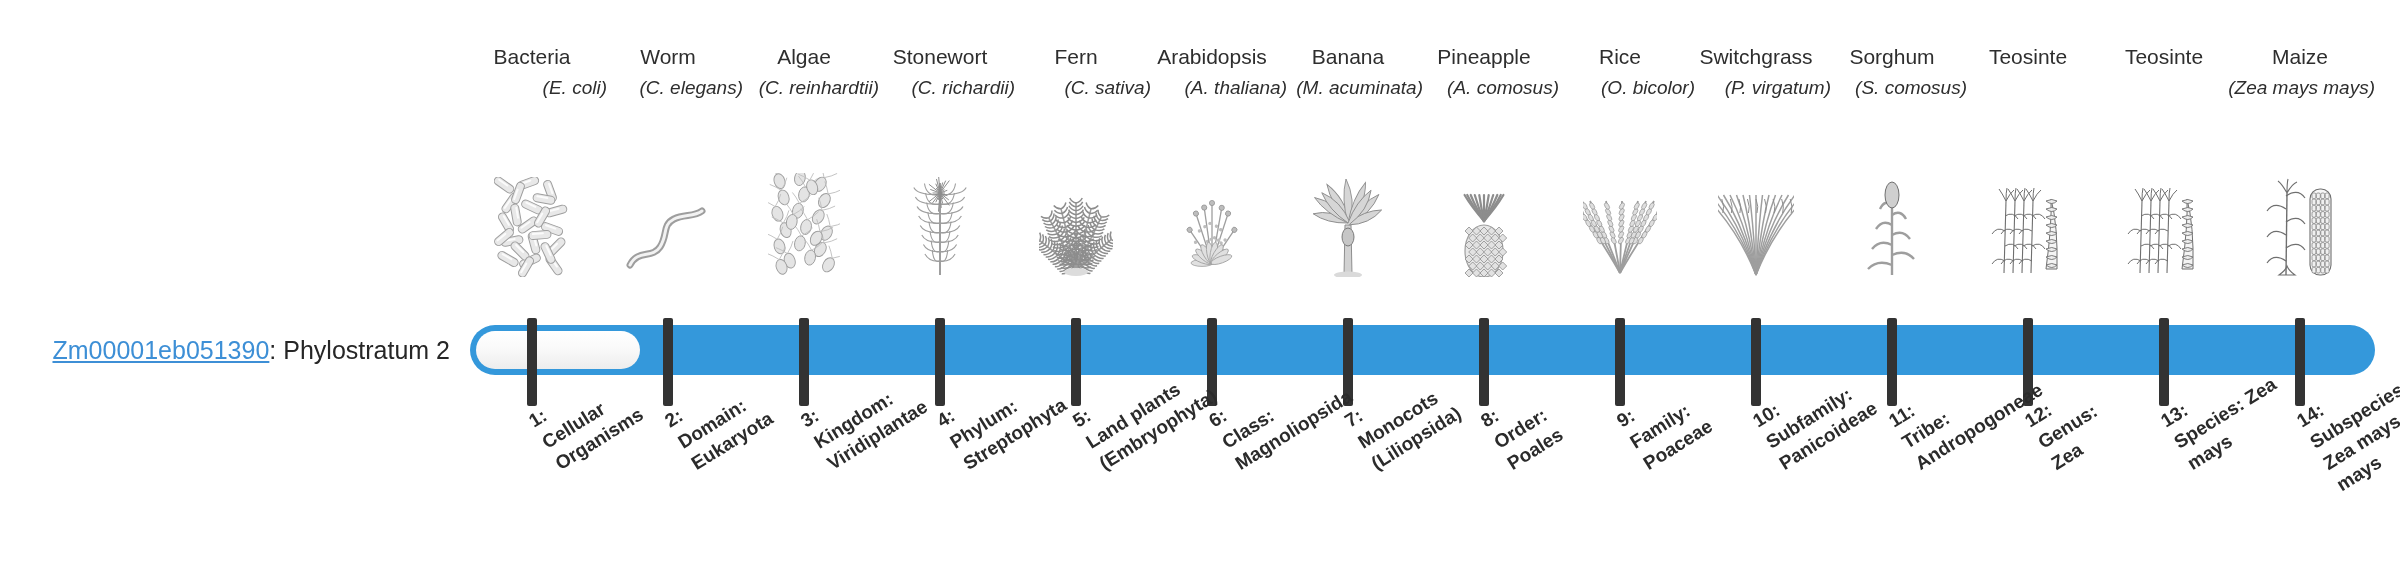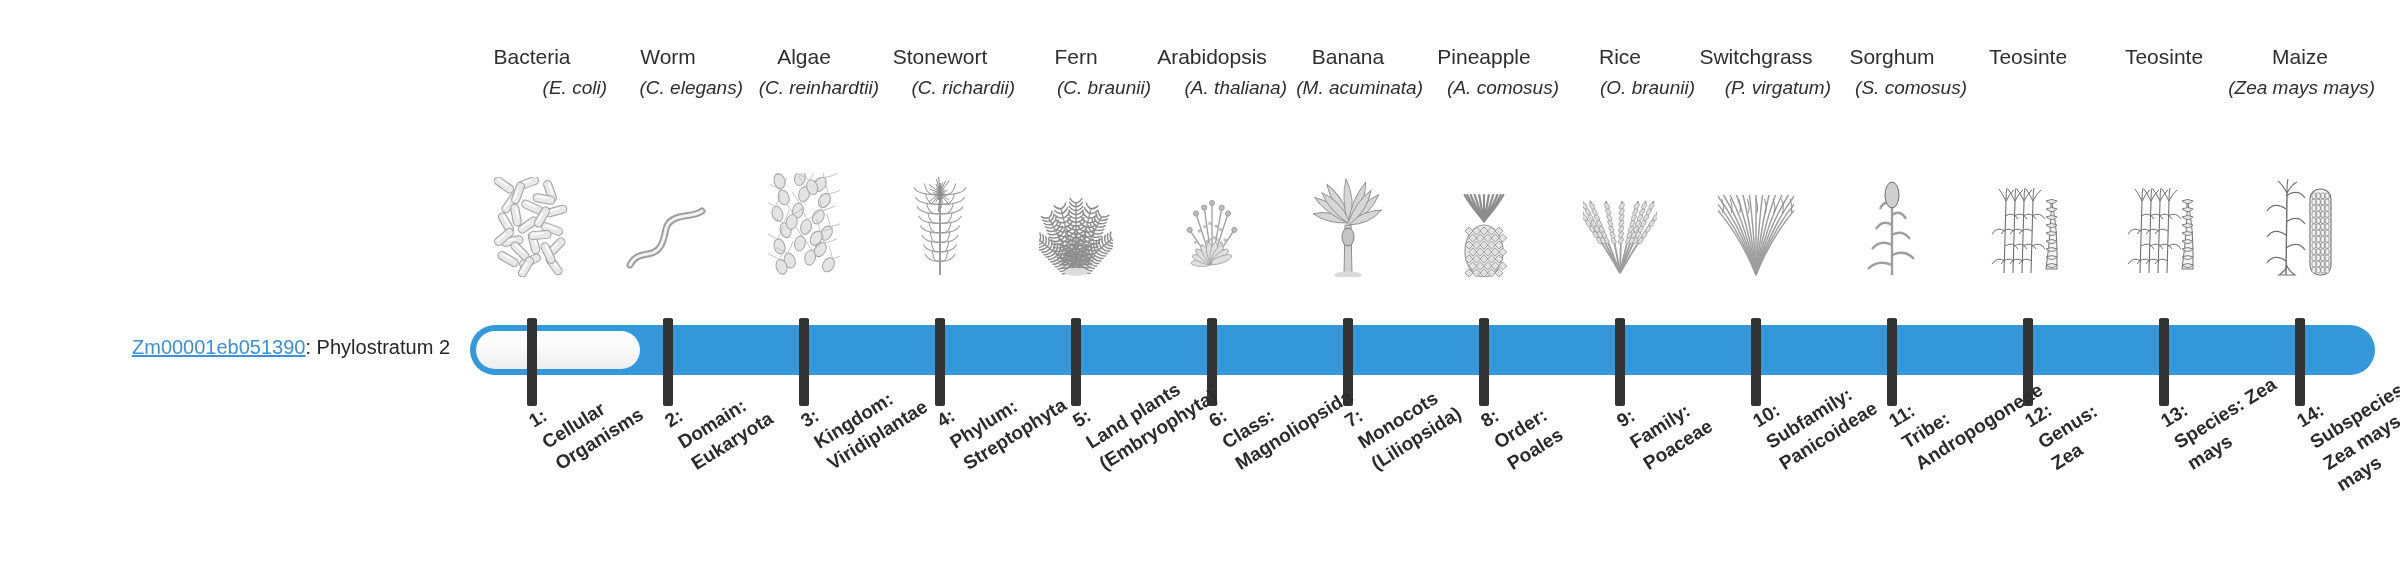--- a/index.html
+++ b/index.html
@@ -17,21 +17,21 @@
     background: #ffffff;
   }
 
   
   #gene-caption {
     position: absolute;
     left: 0px;
     top: 336px;
     width: 450px;
     text-align: right;
-    font-size: 20px;
+    font-size: 25px;
     color: #262626;
     white-space: nowrap;
   }
   #gene-caption .gene-link {
     color: #3d8fd6;
     text-decoration: underline;
     cursor: pointer;
   }
 
   
@@ -459,21 +459,21 @@
             <line x1="34" y1="16" x2="36.659536652819014" y2="5.481067269789083" stroke="#8d8d8d" stroke-width="1"></line>
             <line x1="34" y1="16" x2="39.68064746731156" y2="3.6552420115951527" stroke="#8d8d8d" stroke-width="1"></line>
             <line x1="34" y1="16" x2="43.35638435213876" y2="3.5664501579850842" stroke="#8d8d8d" stroke-width="1"></line>
             <line x1="34" y1="16" x2="38.42728012826605" y2="12.514576209671738" stroke="#8d8d8d" stroke-width="1"></line>
             <line x1="34" y1="16" x2="41.28206363069539" y2="13.307698776764974" stroke="#8d8d8d" stroke-width="1"></line>
       </svg>
         </div>
       </div>
       <div class="col" style="left: 1076px;">
         <div class="common-name">Fern</div>
-        <div class="sci-name">(C. braunii)</div>
+        <div class="sci-name">(C. sativa)</div>
         <div class="illus">
           <svg width="74" height="100" viewBox="0 0 68 100">
             <g transform="translate(34,92) rotate(-52)">
                  <line x1="0" y1="0" x2="0" y2="-46" stroke="#9e9e9e" stroke-width="1.6"></line>
               <path d="M0 -3.2857142857142856 q-10.517857142857142 -1 -12.517857142857142 -5" fill="none" stroke="#8d8d8d" stroke-width="1.5"></path>
                   <path d="M0 -3.2857142857142856 q10.517857142857142 -1 12.517857142857142 -5" fill="none" stroke="#8d8d8d" stroke-width="1.5"></path>
               <path d="M0 -6.571428571428571 q-10.035714285714286 -1 -12.035714285714286 -5" fill="none" stroke="#8d8d8d" stroke-width="1.5"></path>
                   <path d="M0 -6.571428571428571 q10.035714285714286 -1 12.035714285714286 -5" fill="none" stroke="#8d8d8d" stroke-width="1.5"></path>
               <path d="M0 -9.857142857142856 q-9.553571428571429 -1 -11.553571428571429 -5" fill="none" stroke="#8d8d8d" stroke-width="1.5"></path>
                   <path d="M0 -9.857142857142856 q9.553571428571429 -1 11.553571428571429 -5" fill="none" stroke="#8d8d8d" stroke-width="1.5"></path>
@@ -847,21 +847,21 @@
             <path d="M19 92 l4 4 l-4 4 l-4 -4 Z" fill="#e2e2e2" stroke="#8d8d8d" stroke-width="0.8"></path>
             <path d="M26.5 92 l4 4 l-4 4 l-4 -4 Z" fill="#e2e2e2" stroke="#8d8d8d" stroke-width="0.8"></path>
             <path d="M34 92 l4 4 l-4 4 l-4 -4 Z" fill="#e2e2e2" stroke="#8d8d8d" stroke-width="0.8"></path>
             <path d="M41.5 92 l4 4 l-4 4 l-4 -4 Z" fill="#e2e2e2" stroke="#8d8d8d" stroke-width="0.8"></path>
             <path d="M49 92 l4 4 l-4 4 l-4 -4 Z" fill="#e2e2e2" stroke="#8d8d8d" stroke-width="0.8"></path>
       </svg>
         </div>
       </div>
       <div class="col" style="left: 1620px;">
         <div class="common-name">Rice</div>
-        <div class="sci-name">(O. braunii)</div>
+        <div class="sci-name">(O. bicolor)</div>
         <div class="illus">
           <svg width="74" height="100" viewBox="0 0 68 100">
             <path d="M34 96 q-23 -40 -46 -72" fill="none" stroke="#9e9e9e" stroke-width="1.8"></path>
             <ellipse cx="13.3" cy="63.6" rx="2" ry="3.6" fill="#dedede" stroke="#8d8d8d" stroke-width="0.6" transform="rotate(-30 13.3 63.6)"></ellipse>
             <ellipse cx="9.619999999999997" cy="57.839999999999996" rx="2" ry="3.6" fill="#dedede" stroke="#8d8d8d" stroke-width="0.6" transform="rotate(-30 9.619999999999997 57.839999999999996)"></ellipse>
             <ellipse cx="5.940000000000001" cy="52.08" rx="2" ry="3.6" fill="#dedede" stroke="#8d8d8d" stroke-width="0.6" transform="rotate(-30 5.940000000000001 52.08)"></ellipse>
             <ellipse cx="2.2600000000000016" cy="46.32000000000001" rx="2" ry="3.6" fill="#dedede" stroke="#8d8d8d" stroke-width="0.6" transform="rotate(-30 2.2600000000000016 46.32000000000001)"></ellipse>
             <ellipse cx="-1.4200000000000017" cy="40.56" rx="2" ry="3.6" fill="#dedede" stroke="#8d8d8d" stroke-width="0.6" transform="rotate(-30 -1.4200000000000017 40.56)"></ellipse>
             <ellipse cx="-5.100000000000001" cy="34.8" rx="2" ry="3.6" fill="#dedede" stroke="#8d8d8d" stroke-width="0.6" transform="rotate(-30 -5.100000000000001 34.8)"></ellipse>
             <ellipse cx="-8.779999999999994" cy="29.040000000000006" rx="2" ry="3.6" fill="#dedede" stroke="#8d8d8d" stroke-width="0.6" transform="rotate(-30 -8.779999999999994 29.040000000000006)"></ellipse>

